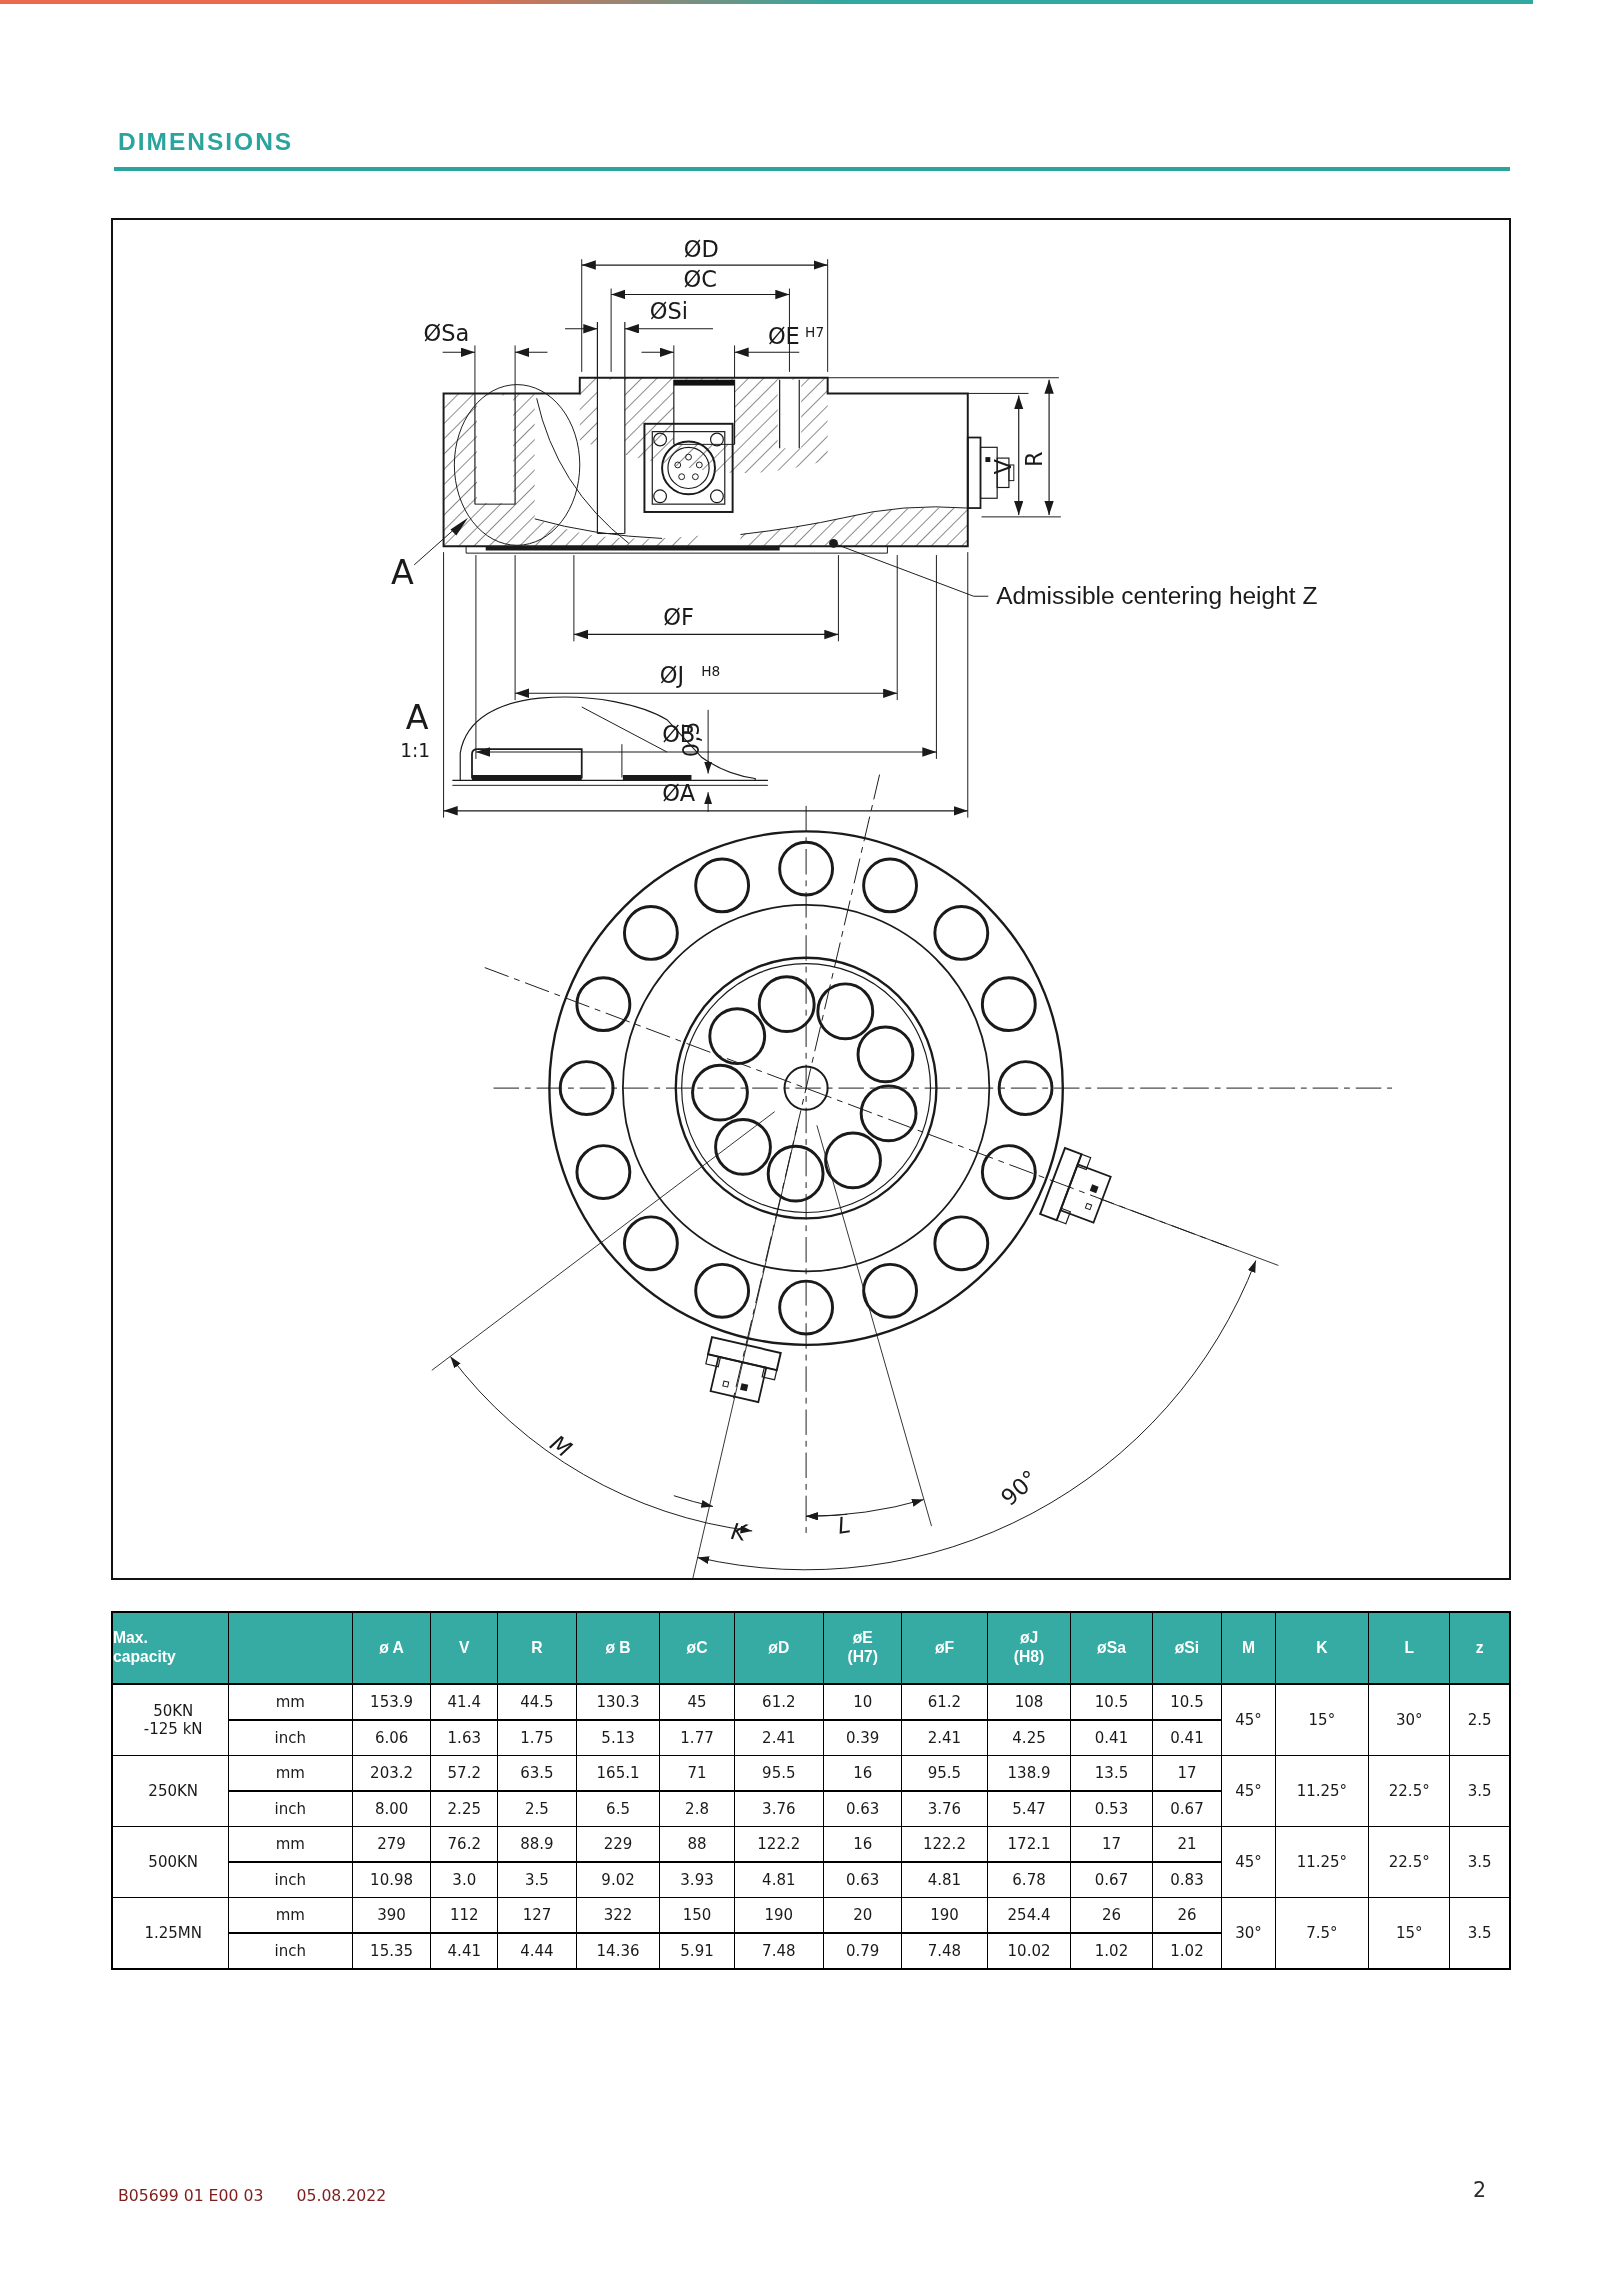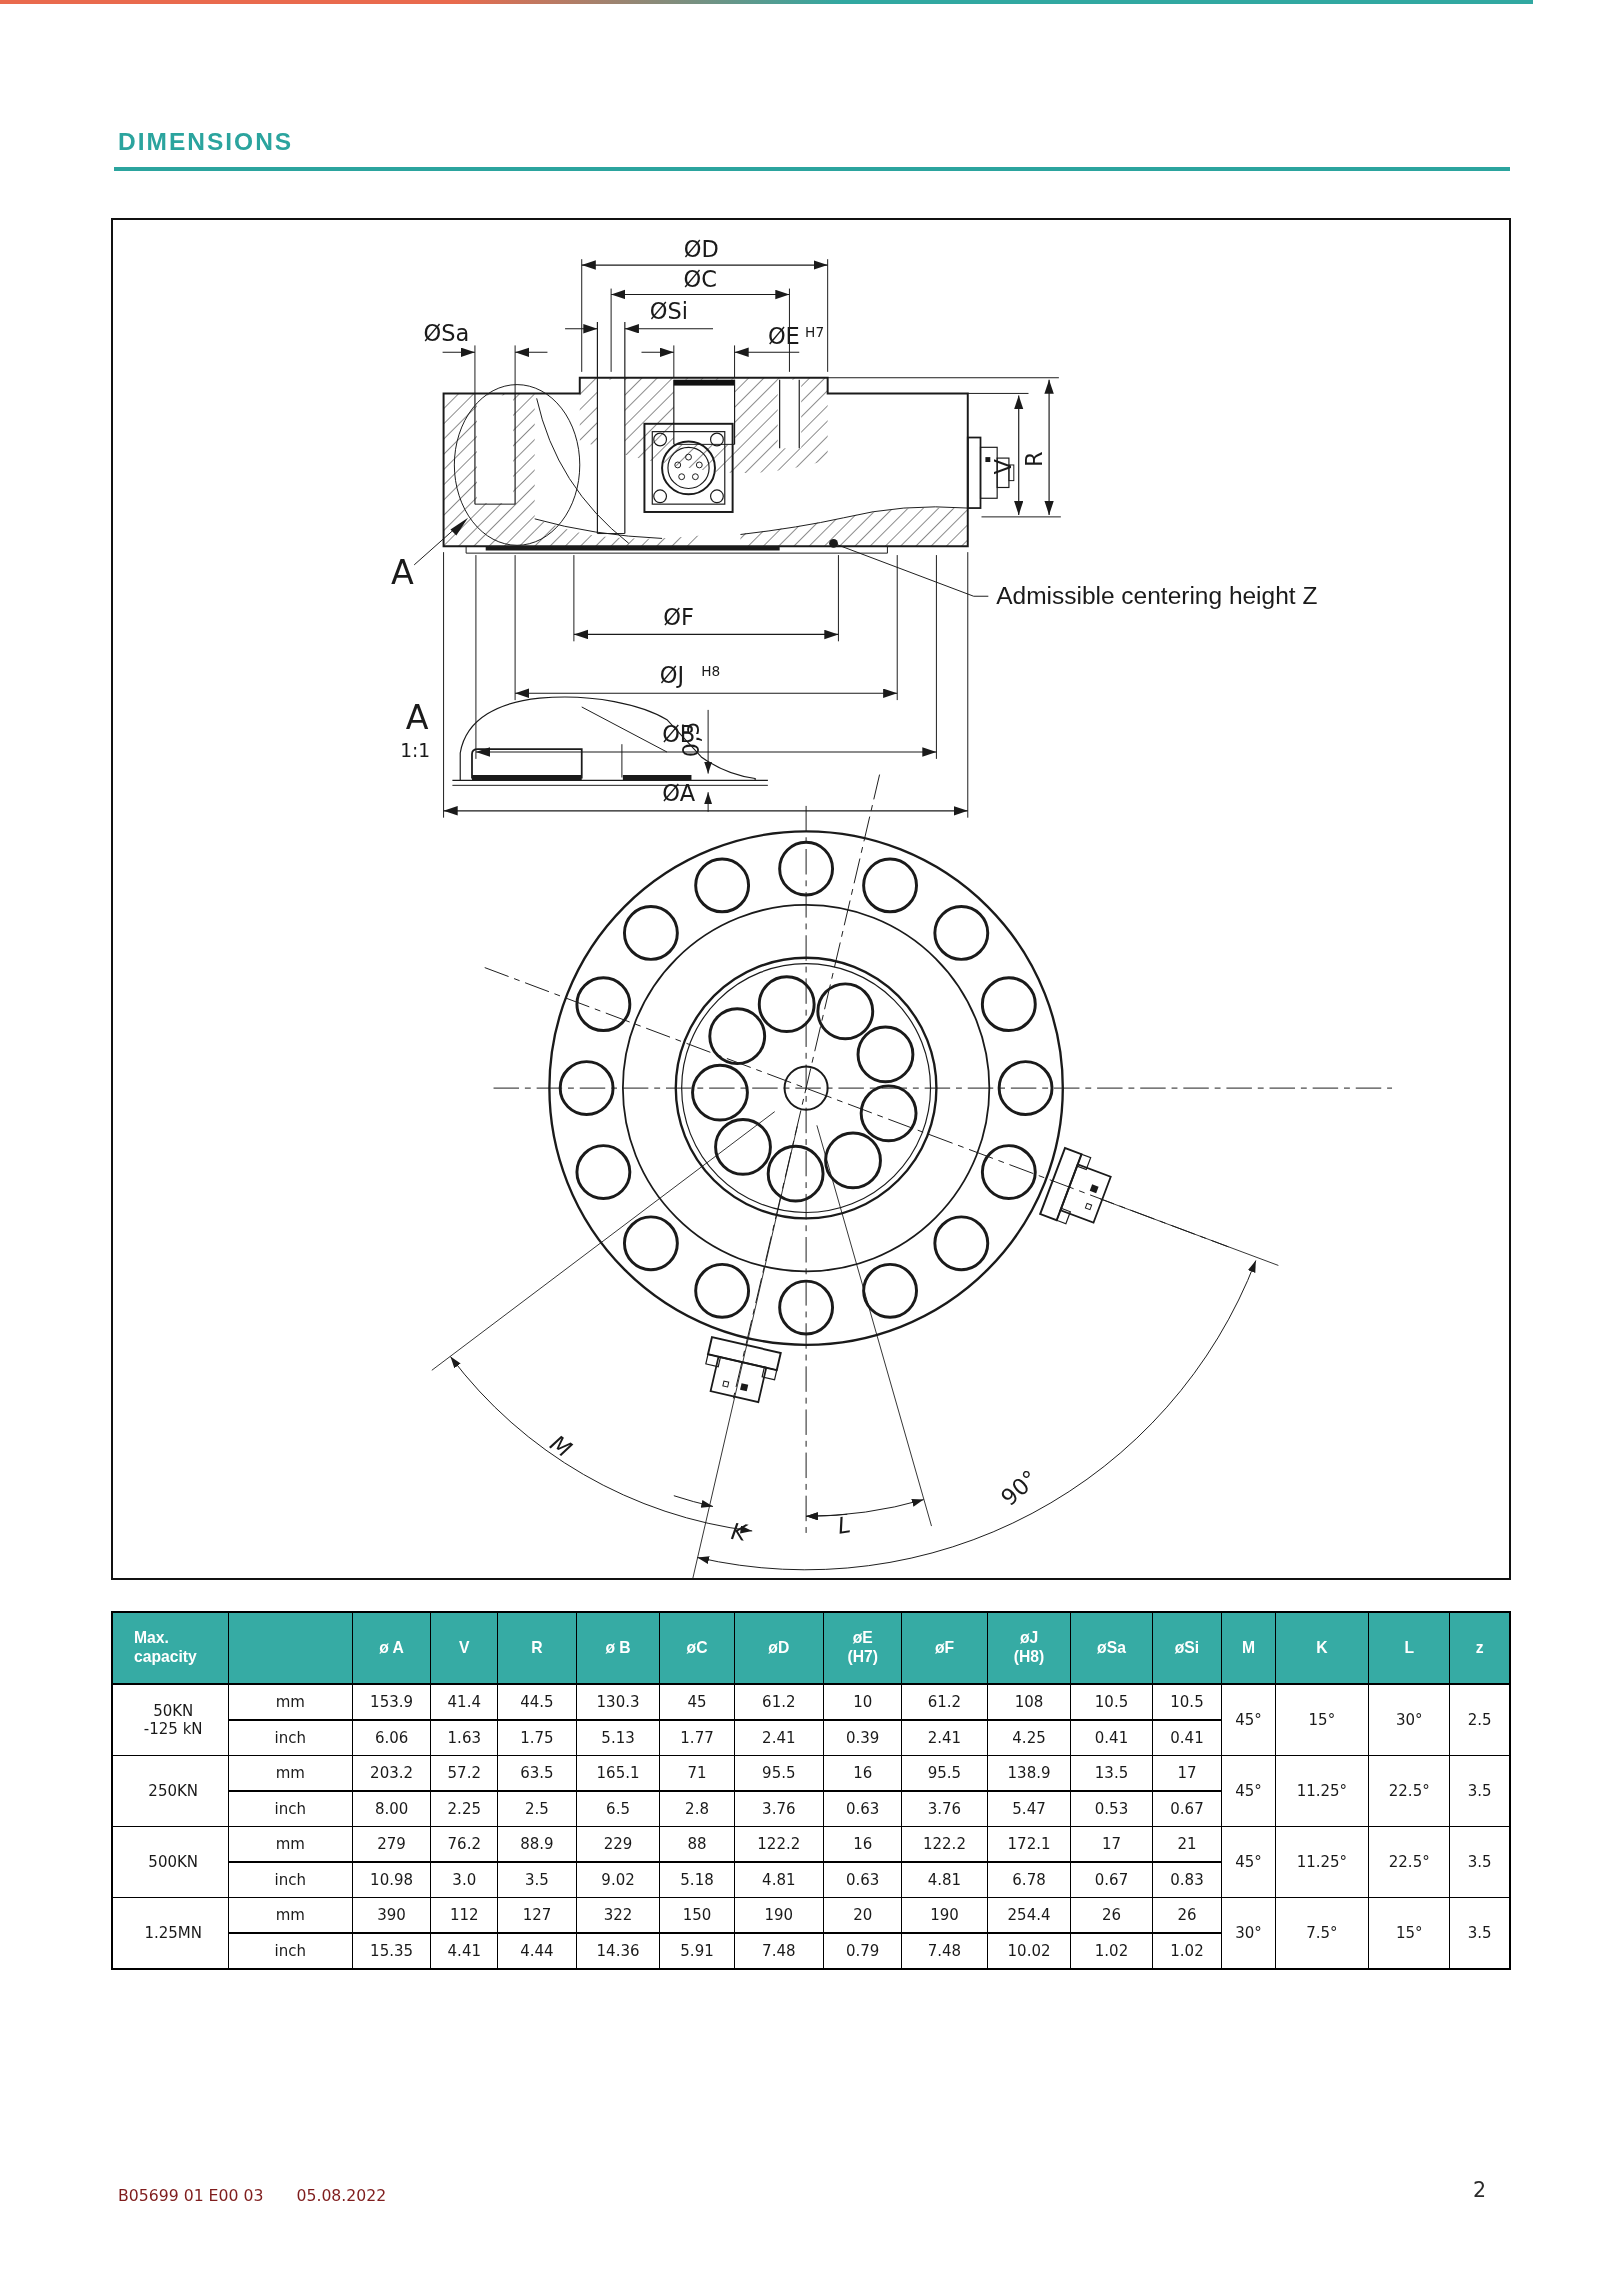--- a/index.html
+++ b/index.html
@@ -27,21 +27,21 @@
   .w2{stroke-width:2;}
   .w24{stroke-width:2.4;}
   .w3{stroke-width:3;}
   .cl{stroke-dasharray:26 6 6 6;}
   #dim-table{position:absolute;left:111px;top:1611px;width:1400px;border-collapse:collapse;
         table-layout:fixed;}
   #dim-table th,#dim-table td{border:1.5px solid #000;white-space:pre-line;overflow:hidden;}
   #dim-table{border:2.5px solid #000;}
   #dim-table thead th{background:#36aba4;color:#fff;font-size:15.7px;font-weight:bold;
         height:68px;text-align:center;vertical-align:middle;line-height:1.2;border-bottom:2px solid #000;}
-  #dim-table thead th.first{text-align:left;padding-left:21px;}
+  #dim-table thead th.first{text-align:left;padding-left:0;}
   #dim-table td{font-size:15px;text-align:center;vertical-align:middle;height:32px;
         font-family:"DejaVu Sans",sans-serif;}
   #dim-table td.lab{text-align:center;padding-left:6.9px;}
   #dim-table td.thick{border-bottom:2.9px solid #000;}
   #footer-left{position:absolute;left:118px;top:2186px;font-size:15.7px;color:#7f1d1d;
         font-family:"DejaVu Sans",sans-serif;}
   #footer-left span{margin-right:33px;}
   #page-number{position:absolute;left:1473px;top:2178px;font-size:20.6px;color:#2b2b2b;
         font-family:"DejaVu Sans",sans-serif;}
 </style>
@@ -408,21 +408,21 @@
           <td rowspan="2">11.25°</td>
           <td rowspan="2">22.5°</td>
           <td rowspan="2">3.5</td>
         </tr>
         <tr>
           <td>inch</td>
           <td>10.98</td>
           <td>3.0</td>
           <td>3.5</td>
           <td>9.02</td>
-          <td>5.18</td>
+          <td>3.93</td>
           <td>4.81</td>
           <td>0.63</td>
           <td>4.81</td>
           <td>6.78</td>
           <td>0.67</td>
           <td>0.83</td>
         </tr>
         <tr>
           <td rowspan="2" class="lab">1.25MN</td>
           <td class="thick">mm</td>

